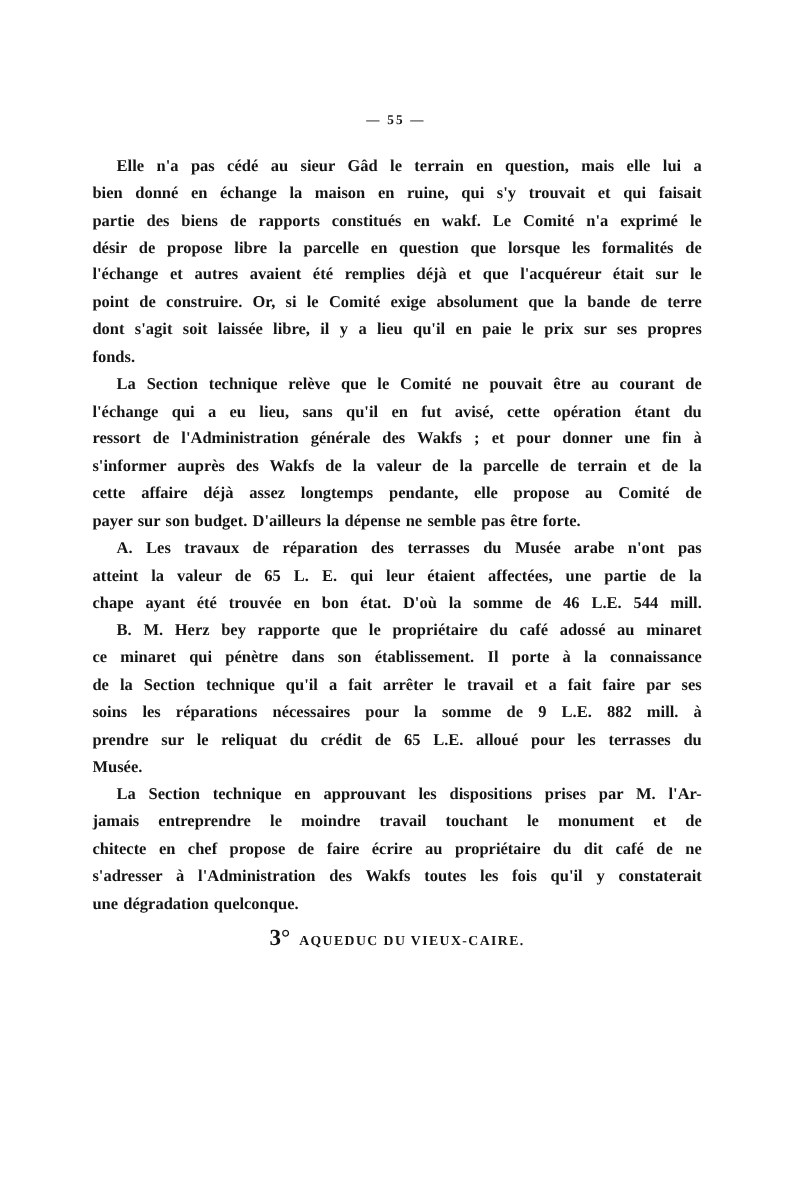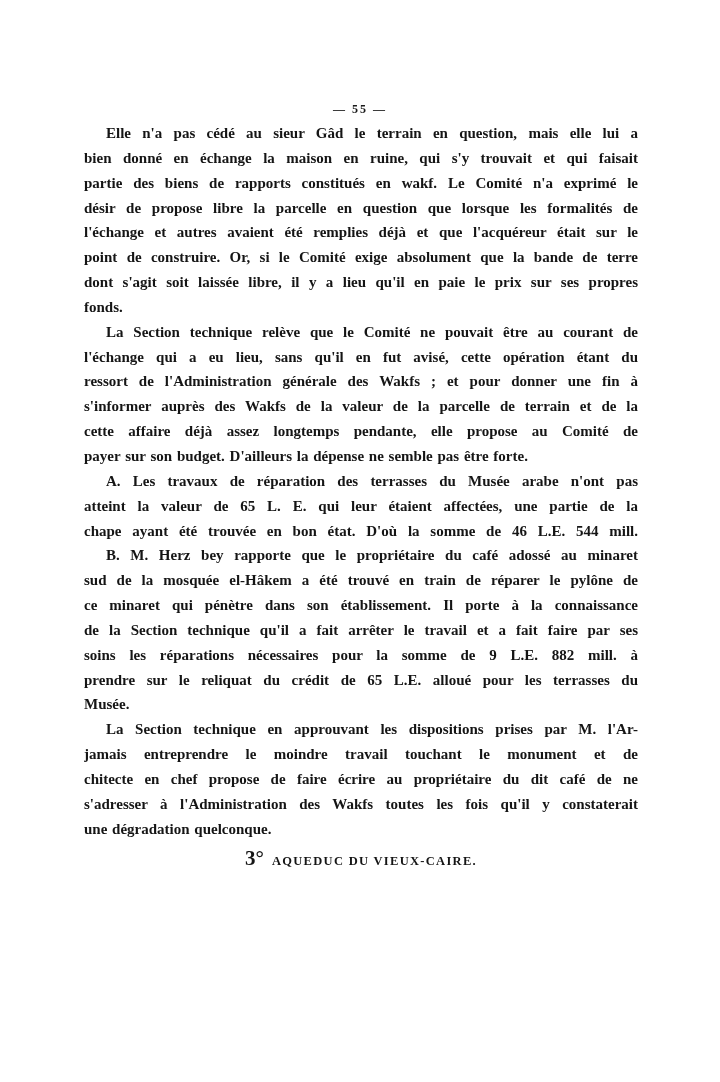--- a/index.html
+++ b/index.html
@@ -23,21 +23,21 @@
     width: 720px;
     text-align: center;
     font-size: 12px;
     font-weight: bold;
     letter-spacing: 2px;
     color: #1a1a1a;
     margin-top: 12px;
   }
   .content {
     position: absolute;
-    top: 121px;
+    top: 139px;
     left: 84px;
     width: 554px;
     font-size: 15px;
     font-weight: bold;
     font-family: Liberation Serif, serif;
   }
   .paragraph { margin: 0; }
   .line {
     line-height: 24.85px;
     height: 24.85px;
@@ -95,21 +95,20 @@
         <div class="line just">cette affaire déjà assez longtemps pendante, elle propose au Comité de</div>
         <div class="line">payer sur son budget. D'ailleurs la dépense ne semble pas être forte.</div>
       </div>
       <div class="paragraph">
         <div class="line just indent">A. Les travaux de réparation des terrasses du Musée arabe n'ont pas</div>
         <div class="line just">atteint la valeur de 65 L. E. qui leur étaient affectées, une partie de la</div>
         <div class="line just">chape ayant été trouvée en bon état. D'où la somme de 46 L.E. 544 mill.</div>
       </div>
       <div class="paragraph">
         <div class="line just indent">B. M. Herz bey rapporte que le propriétaire du café adossé au minaret</div>
-        <div class="line just">sud de la mosquée el-Hâkem a été trouvé en train de réparer le pylône de</div>
         <div class="line just">ce minaret qui pénètre dans son établissement. Il porte à la connaissance</div>
         <div class="line just">de la Section technique qu'il a fait arrêter le travail et a fait faire par ses</div>
         <div class="line just">soins les réparations nécessaires pour la somme de 9 L.E. 882 mill. à</div>
         <div class="line just">prendre sur le reliquat du crédit de 65 L.E. alloué pour les terrasses du</div>
         <div class="line">Musée.</div>
       </div>
       <div class="paragraph">
         <div class="line just indent">La Section technique en approuvant les dispositions prises par M. l'Ar-</div>
         <div class="line just">jamais entreprendre le moindre travail touchant le monument et de</div>
         <div class="line just">chitecte en chef propose de faire écrire au propriétaire du dit café de ne</div>

